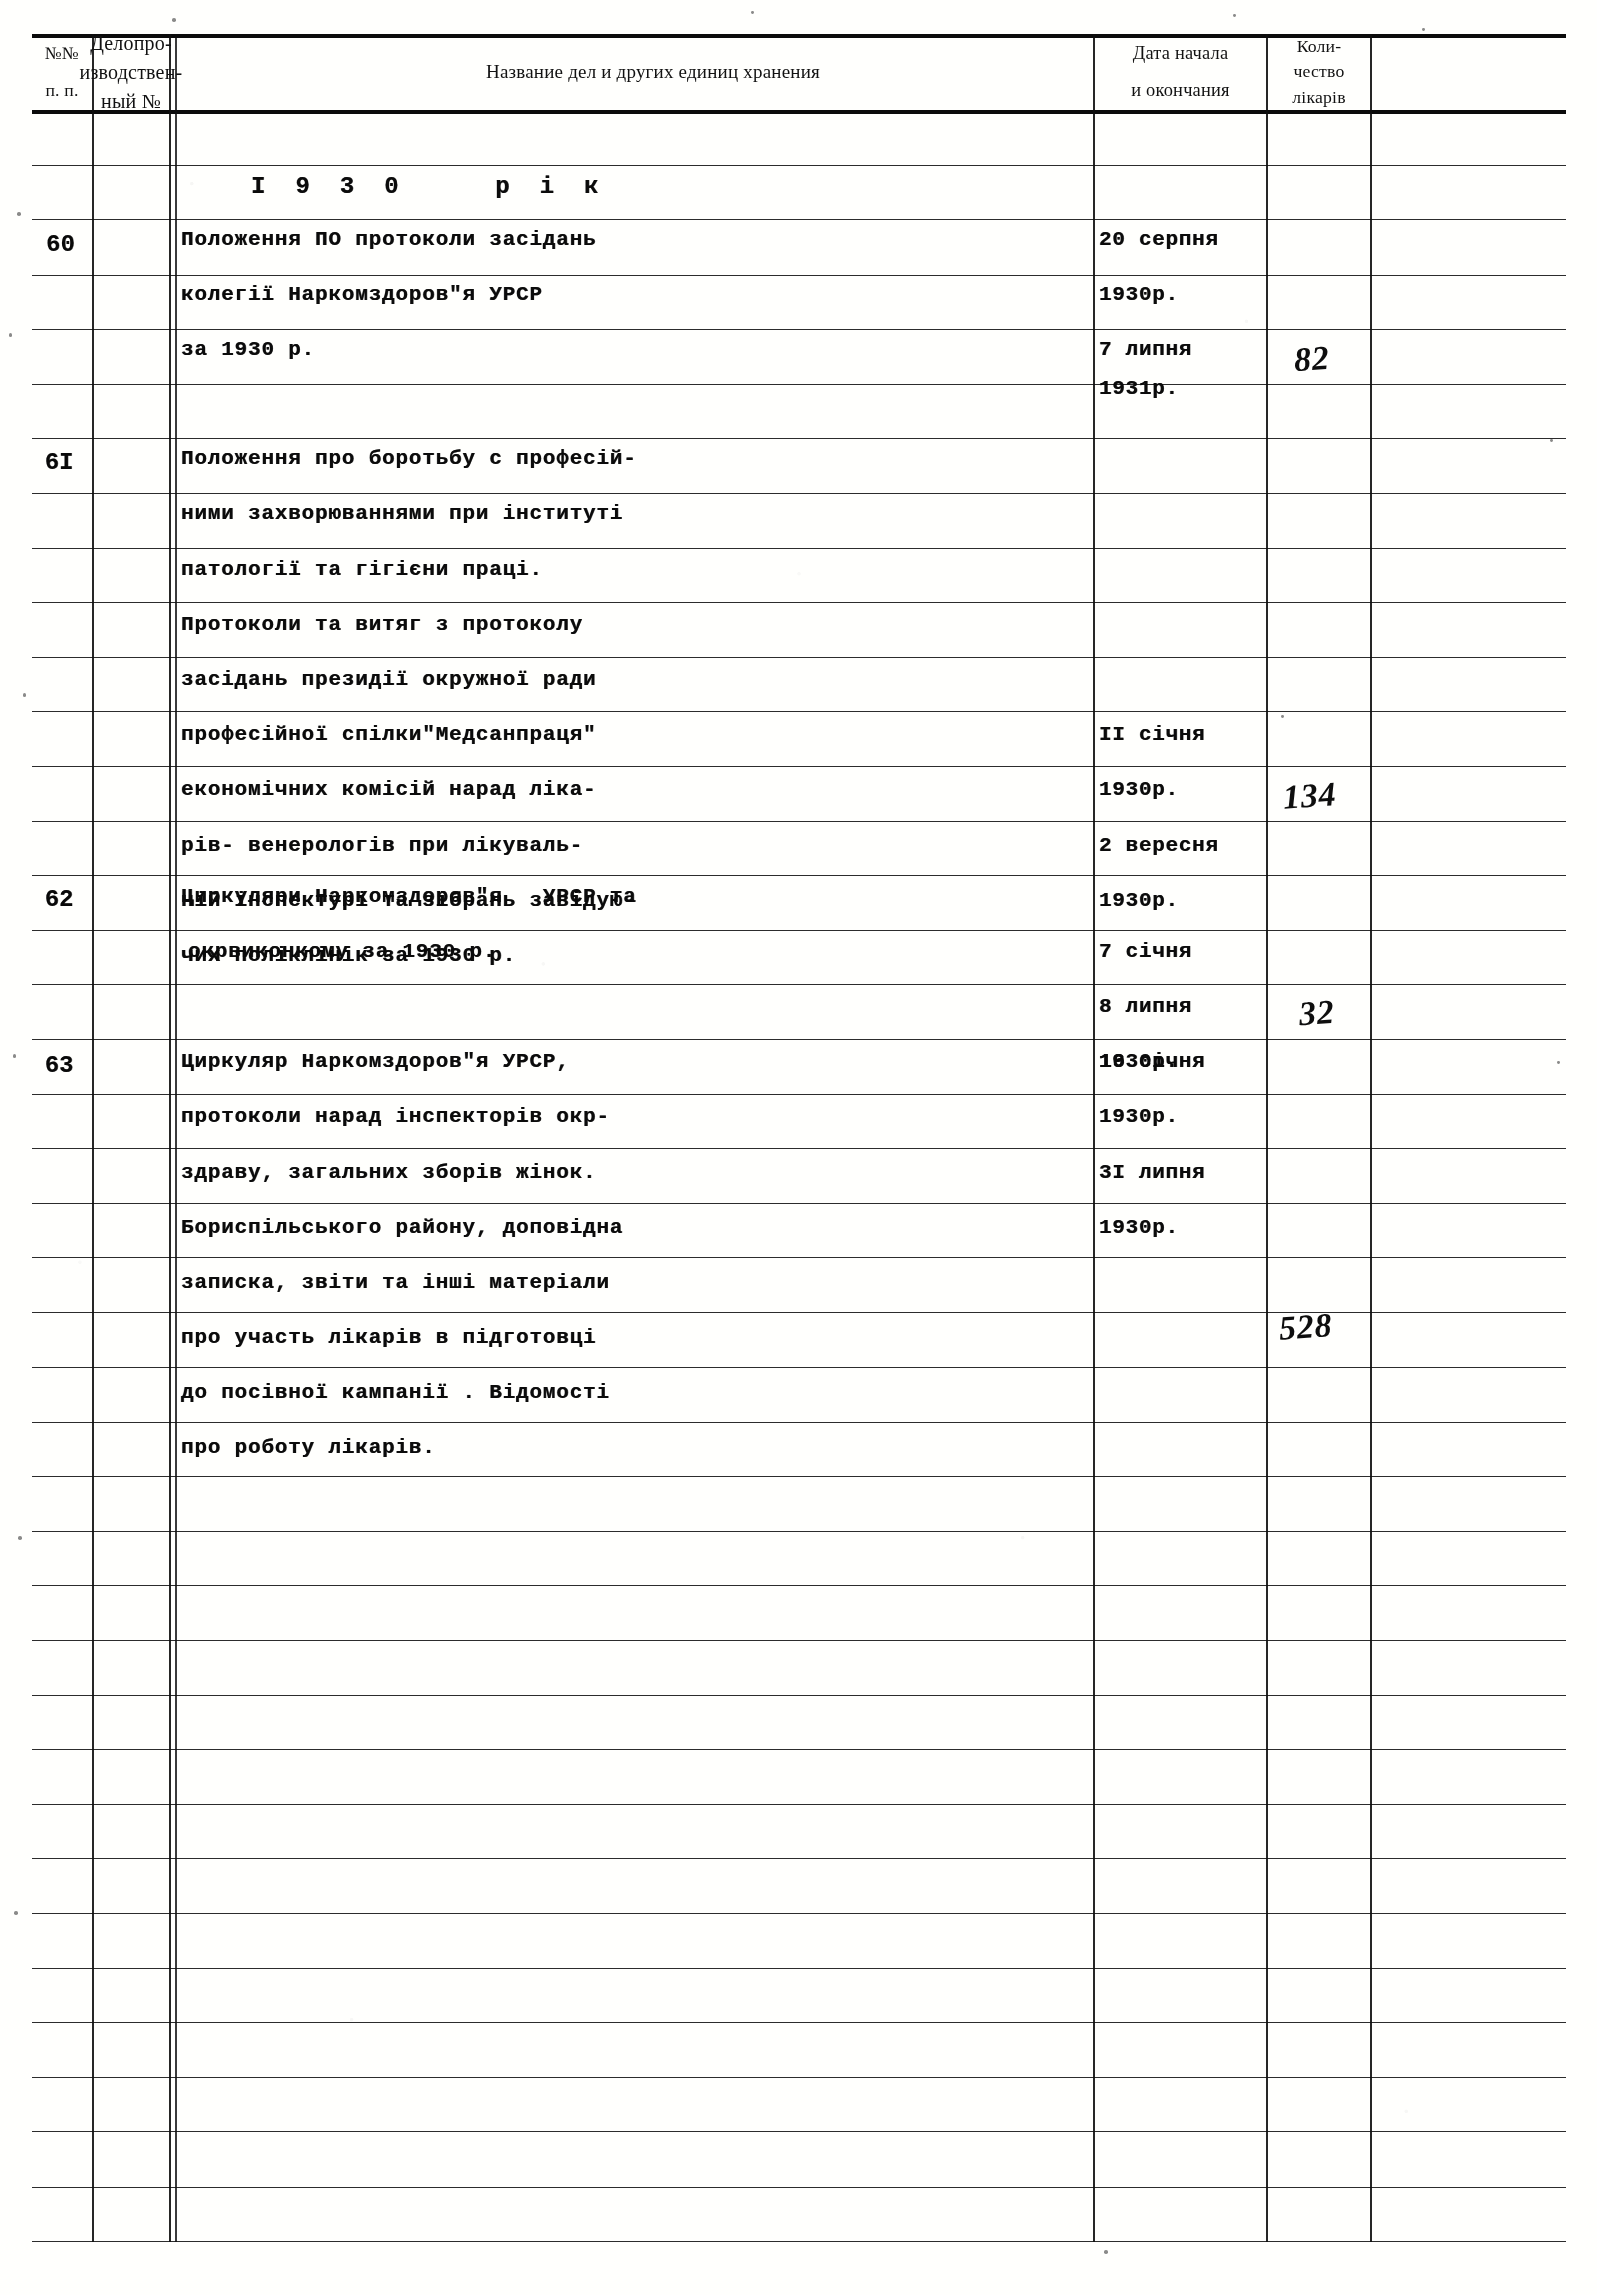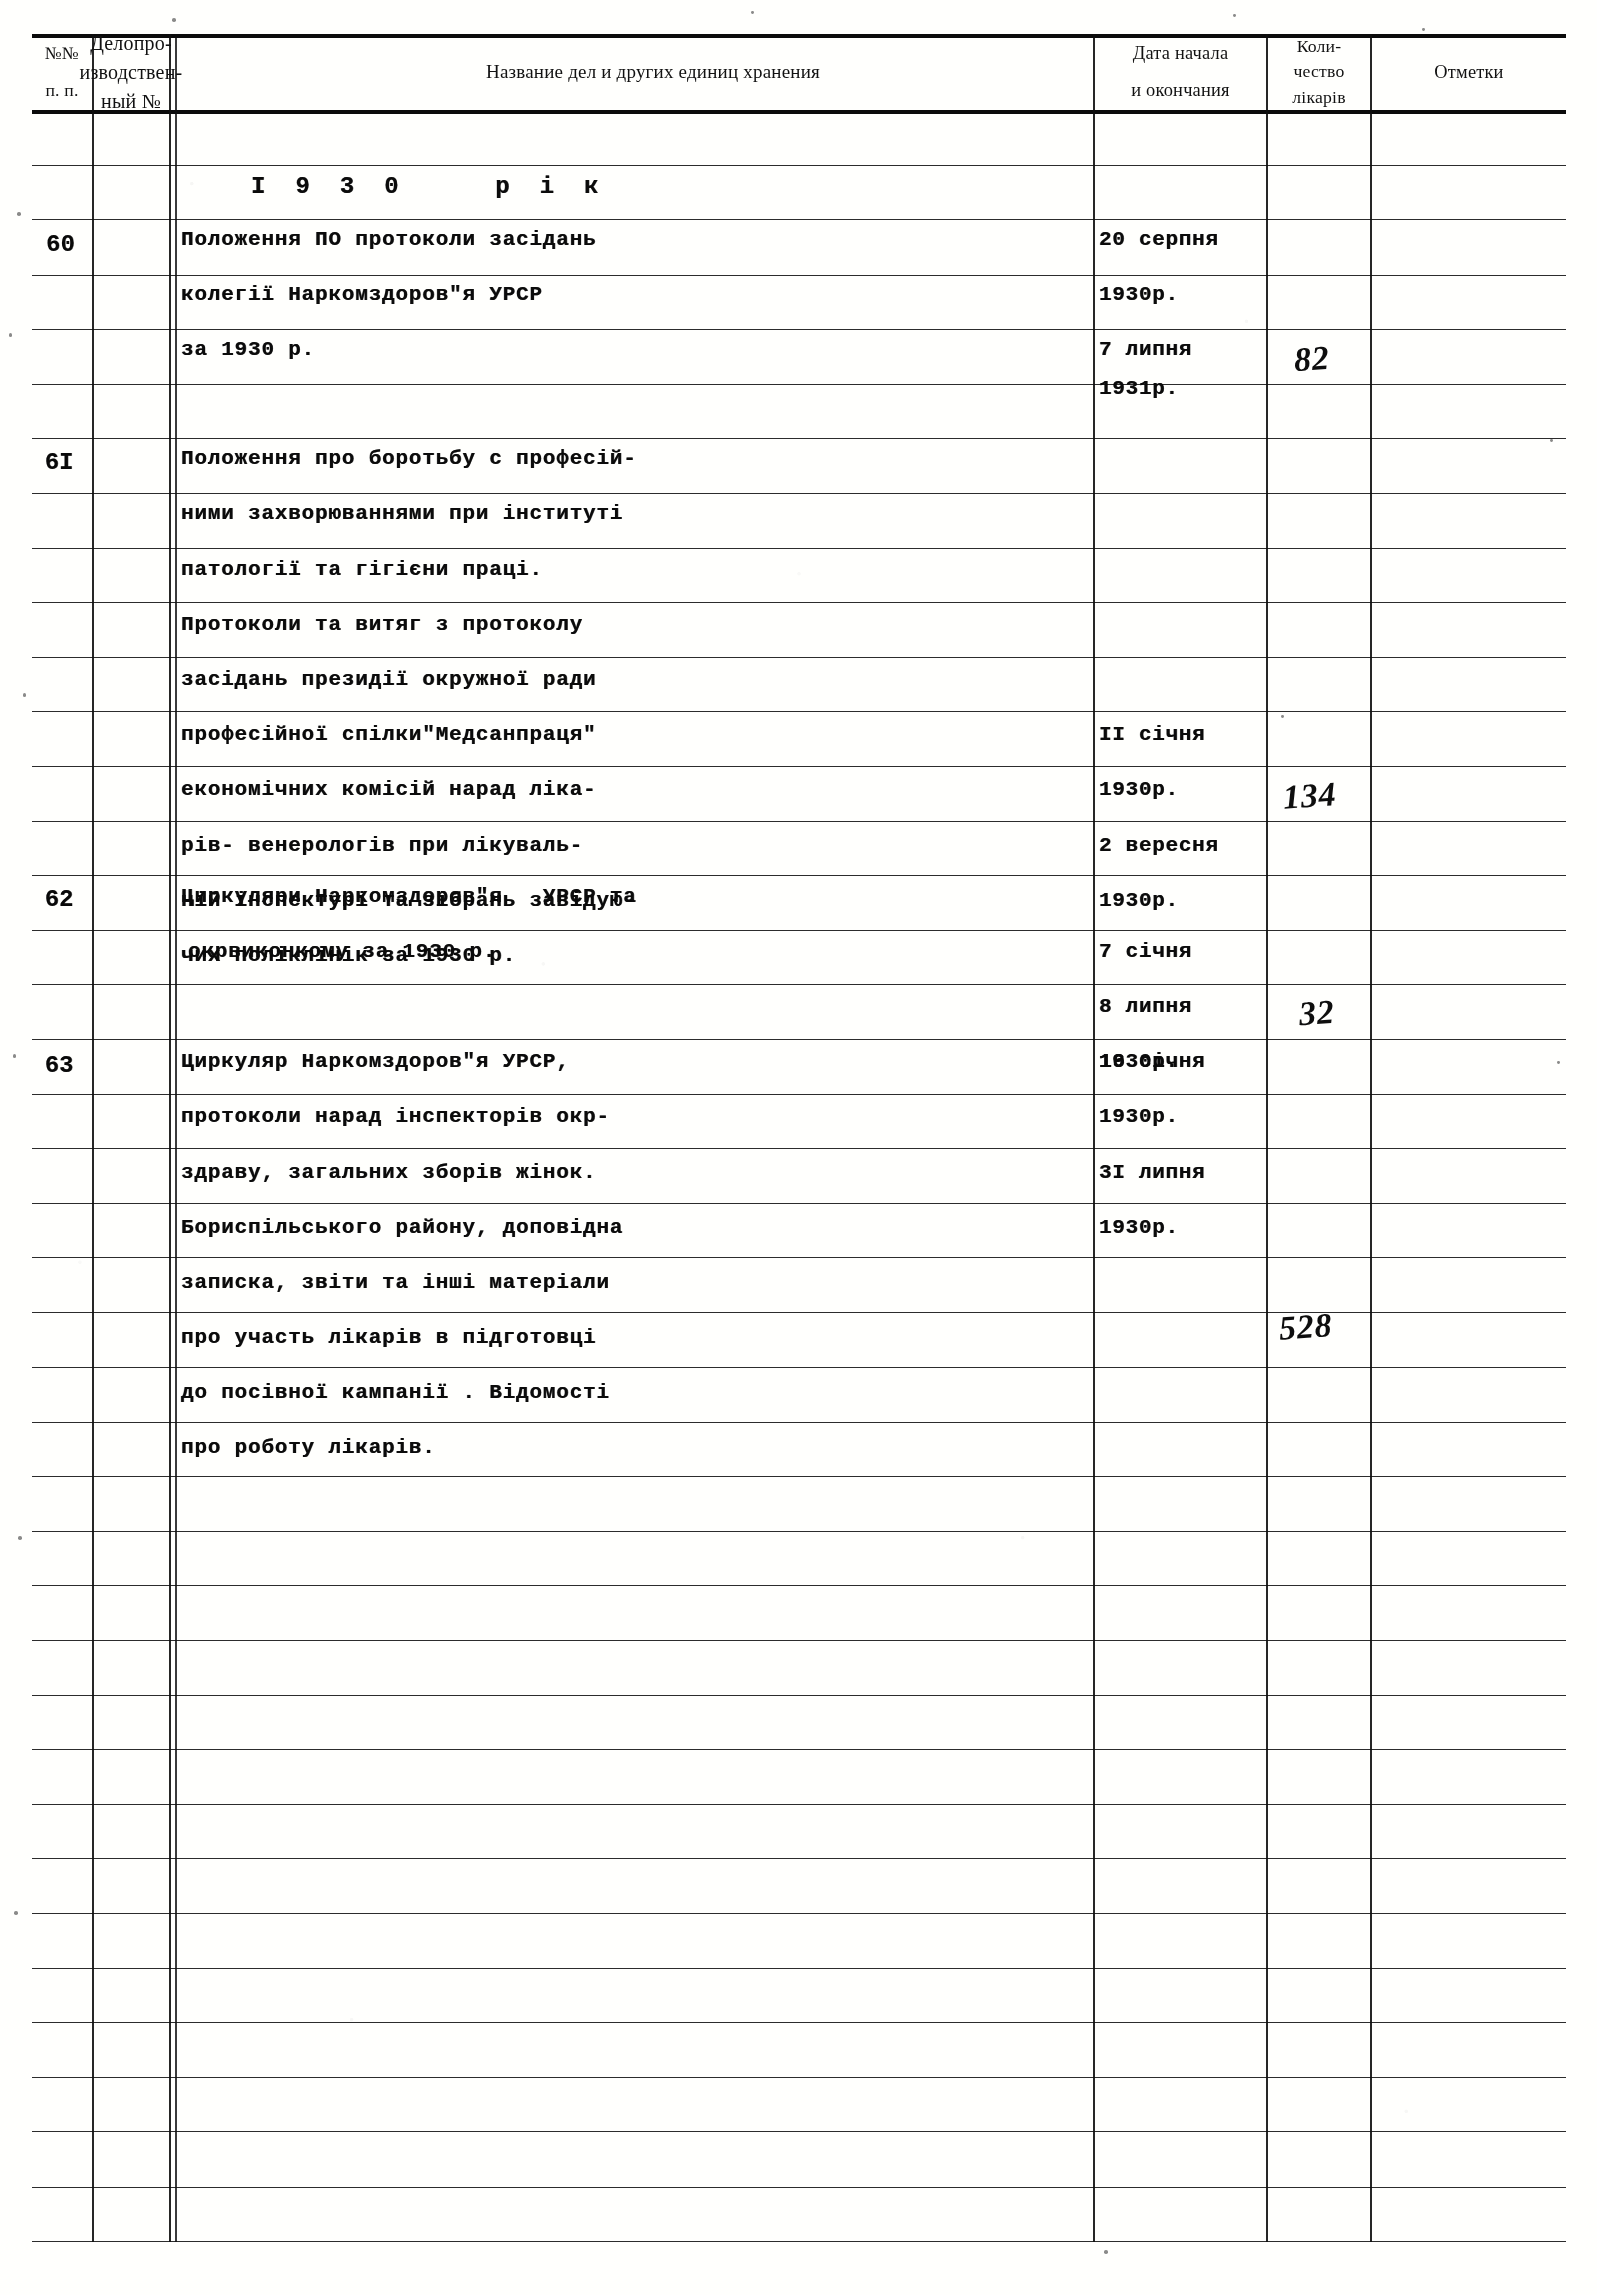--- a/index.html
+++ b/index.html
@@ -146,23 +146,20 @@
       <span style="height:10px"></span>
       <span>и окончания</span>
     </div>
 
     <div class="hdr small" style="left:1236px;width:102px;align-items:center;">
       <span>Коли-</span>
       <span>чество</span>
       <span>лікарів</span>
     </div>
 
-    <div class="hdr" style="left:1340px;width:194px;font-size:18.4px;">
-      <span>Отметки</span>
-    </div>
 
     <div class="typed sp" style="left:219px;top:139px;font-size:24px;">I 9 3 0    р і к</div>
 
     <div class="num" style="left:14px;top:197px;">60</div>
 
     <div class="typed" style="left:149px;top:194px;">Положення ПО протоколи засідань</div>
     <div class="typed" style="left:149px;top:249px;">колегії Наркомздоров"я УРСР</div>
     <div class="typed" style="left:149px;top:304px;">за 1930 р.</div>
 
     <div class="typed dt" style="left:1067px;top:194px;">20 серпня</div>

